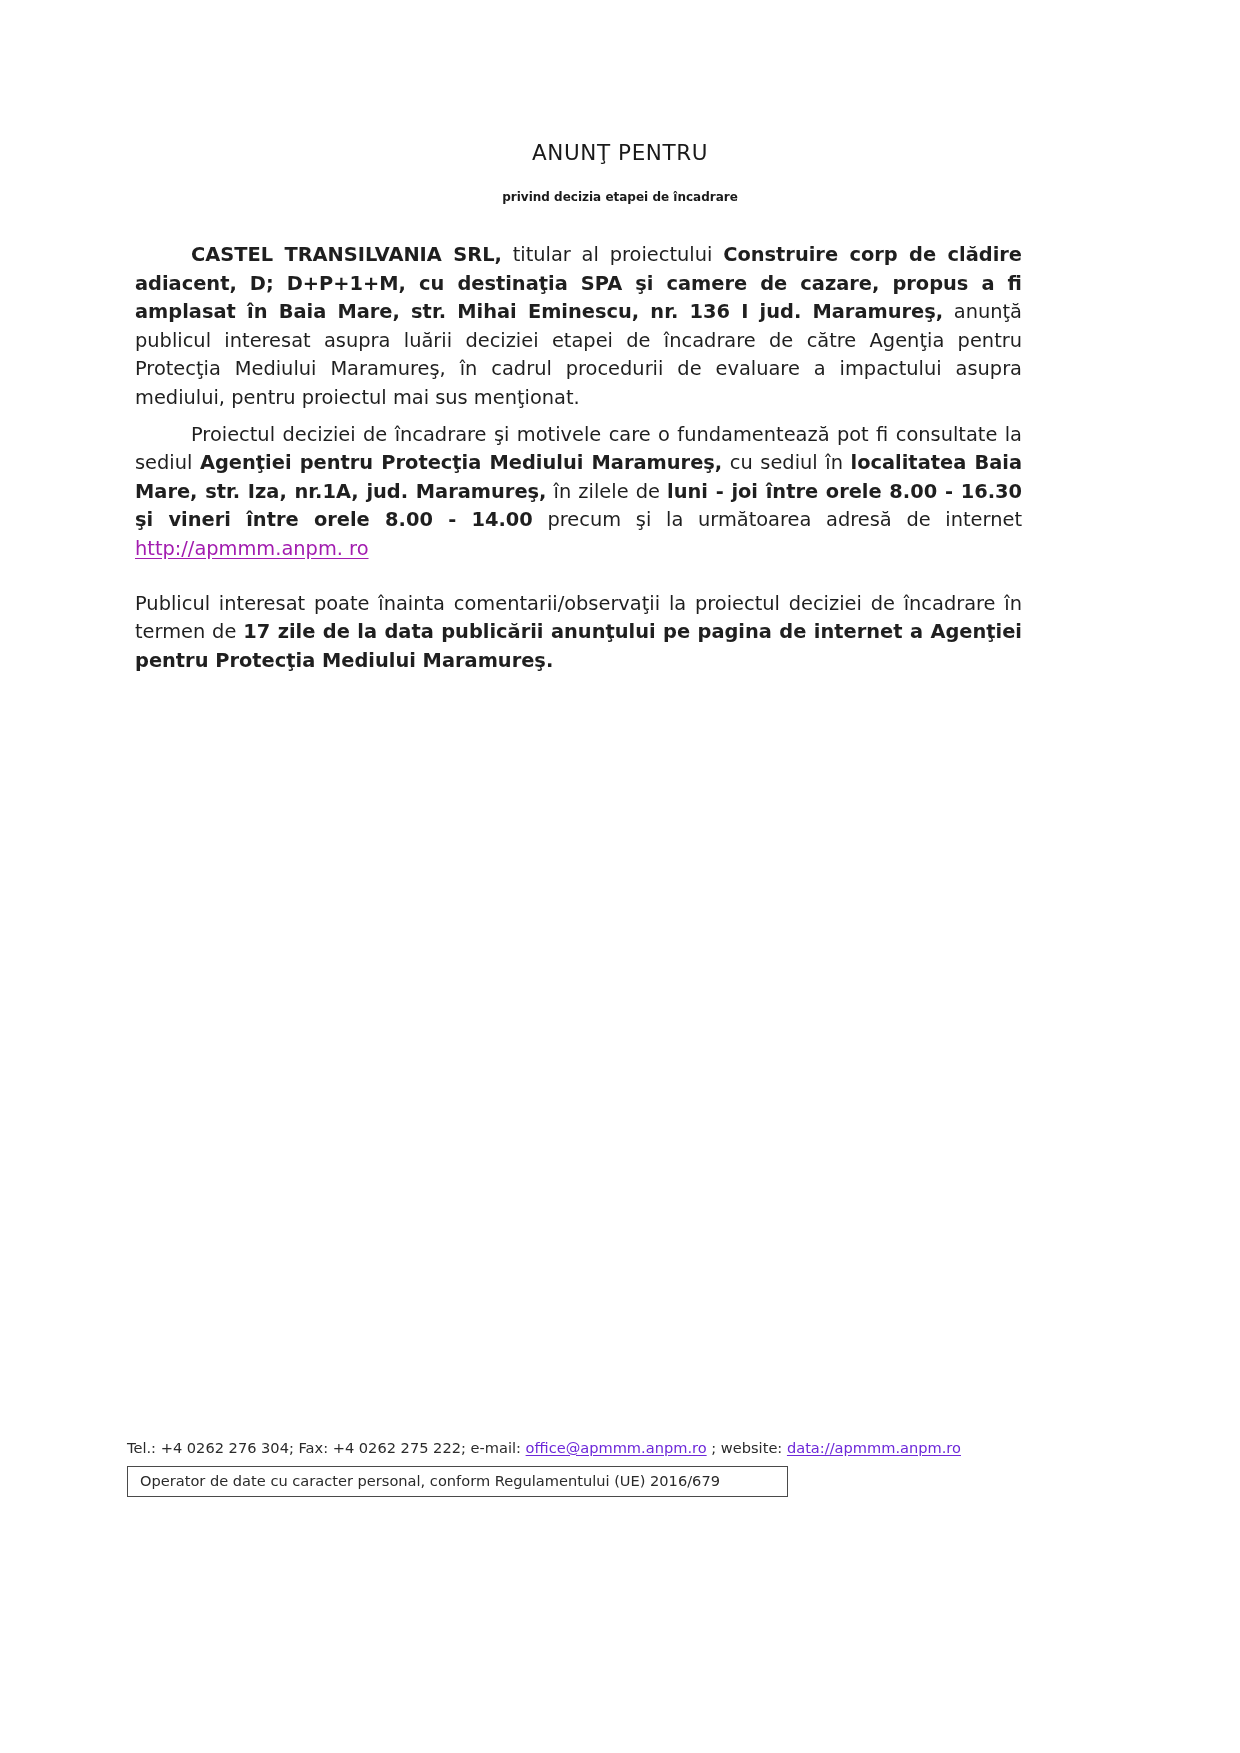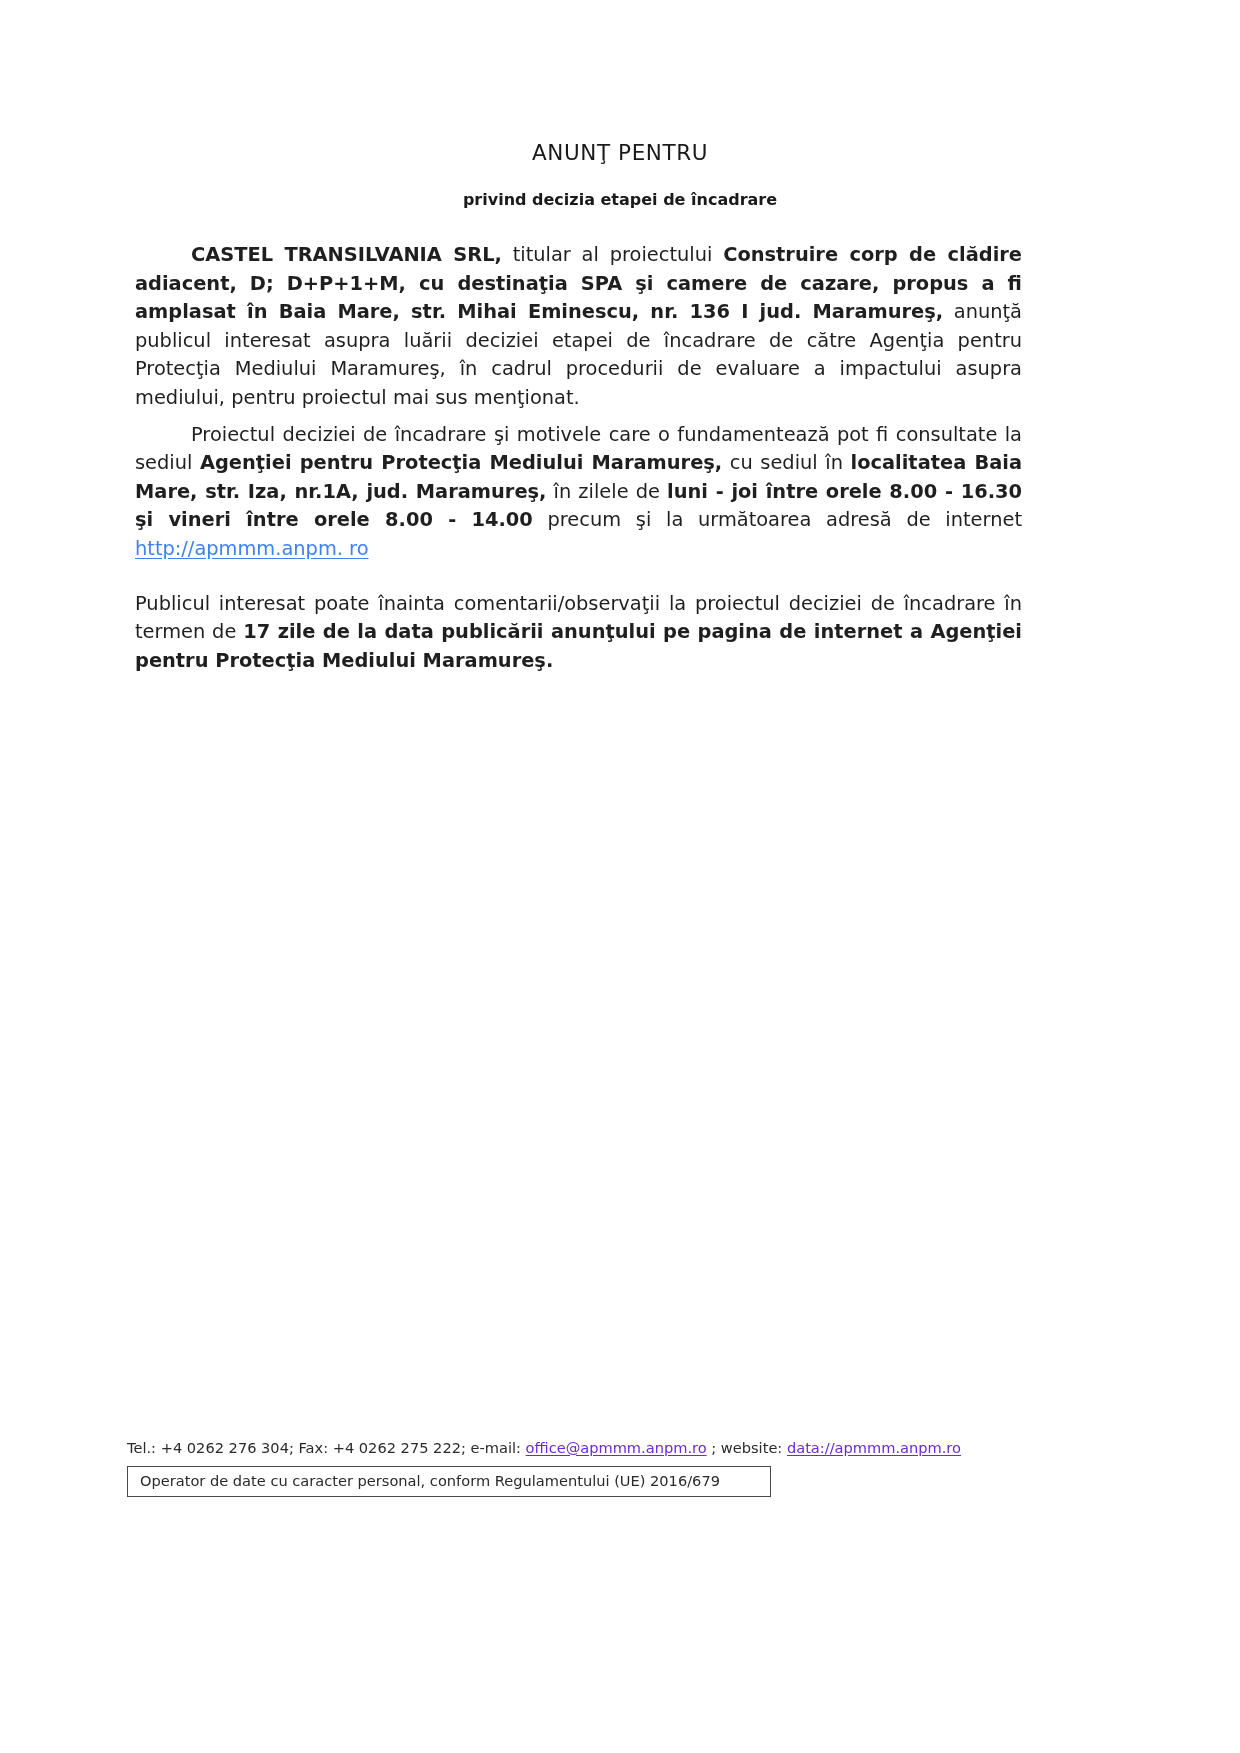--- a/index.html
+++ b/index.html
@@ -37,21 +37,21 @@
     letter-spacing: 0.6px;
     font-weight: 400;
     color: #1a1a1a;
   }
   .doc-subtitle {
     position: absolute;
     left: 0;
     top: 190px;
     width: 1240px;
     text-align: center;
-    font-size: 16px;
+    font-size: 12px;
     font-weight: 700;
     color: #1a1a1a;
   }
 
   
   .body-block {
     position: absolute;
     left: 127px;
     top: 233px;
     width: 903px;
@@ -72,21 +72,21 @@
   }
   .para.gap {
     margin-top: 26px;
   }
   .b {
     font-weight: 700;
   }
   .lnk {
     text-decoration: underline;
     text-underline-offset: 3px;
-    color: #3b82f6;
+    color: #a21caf;
   }
 
   
   .footer {
     position: absolute;
     left: 127px;
     top: 1438px;
     width: 950px;
   }
   .footer-line {
@@ -100,21 +100,21 @@
   }
   .footer-mail, .footer-web {
     text-decoration: underline;
     text-underline-offset: 2px;
     color: #6d28d9;
   }
   .gdpr-box {
     margin-top: 7px;
     border: 1px solid #4a4a4a;
     display: inline-block;
-    padding: 5px 10px 6px 12px;
+    padding: 5px 27px 6px 12px;
     font-size: 14.6px;
     line-height: 18px;
     color: #2a2a2a;
     min-width: 620px;
   }
 </style>
 </head>
 <body>
 
 <div class="page">

